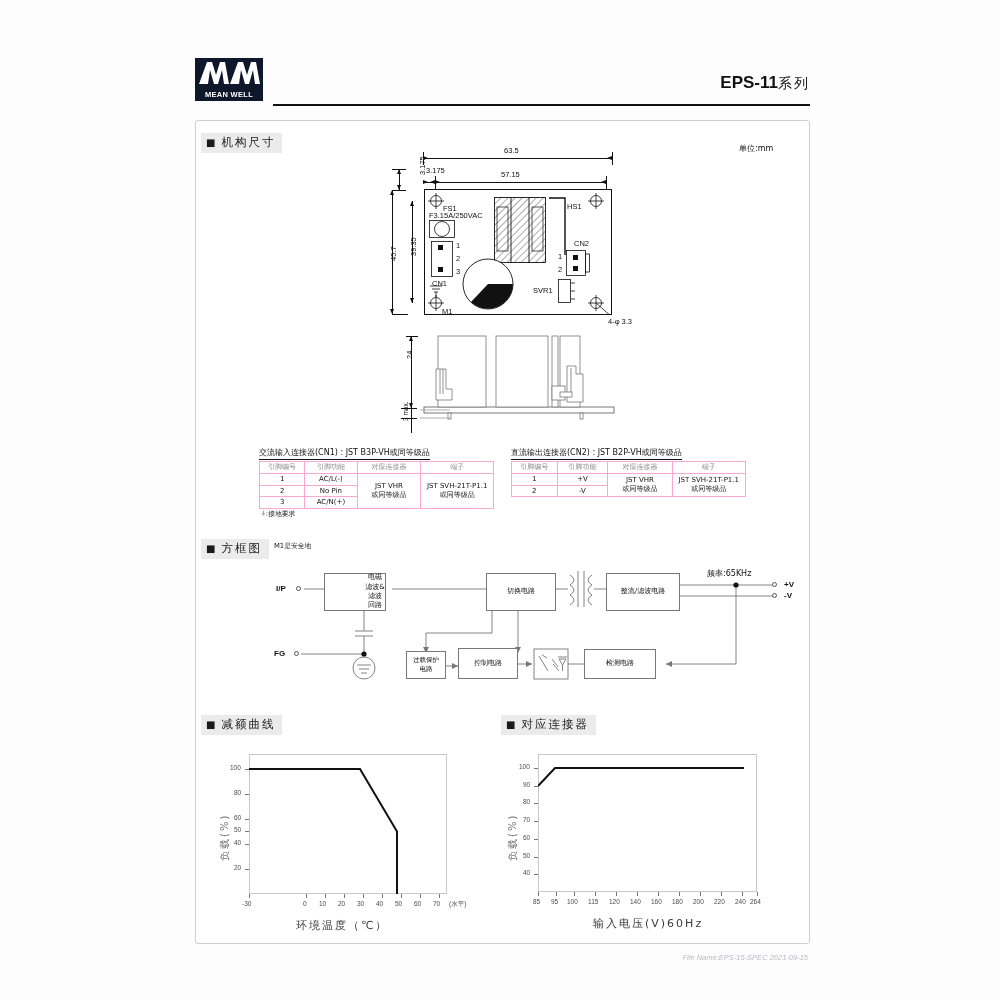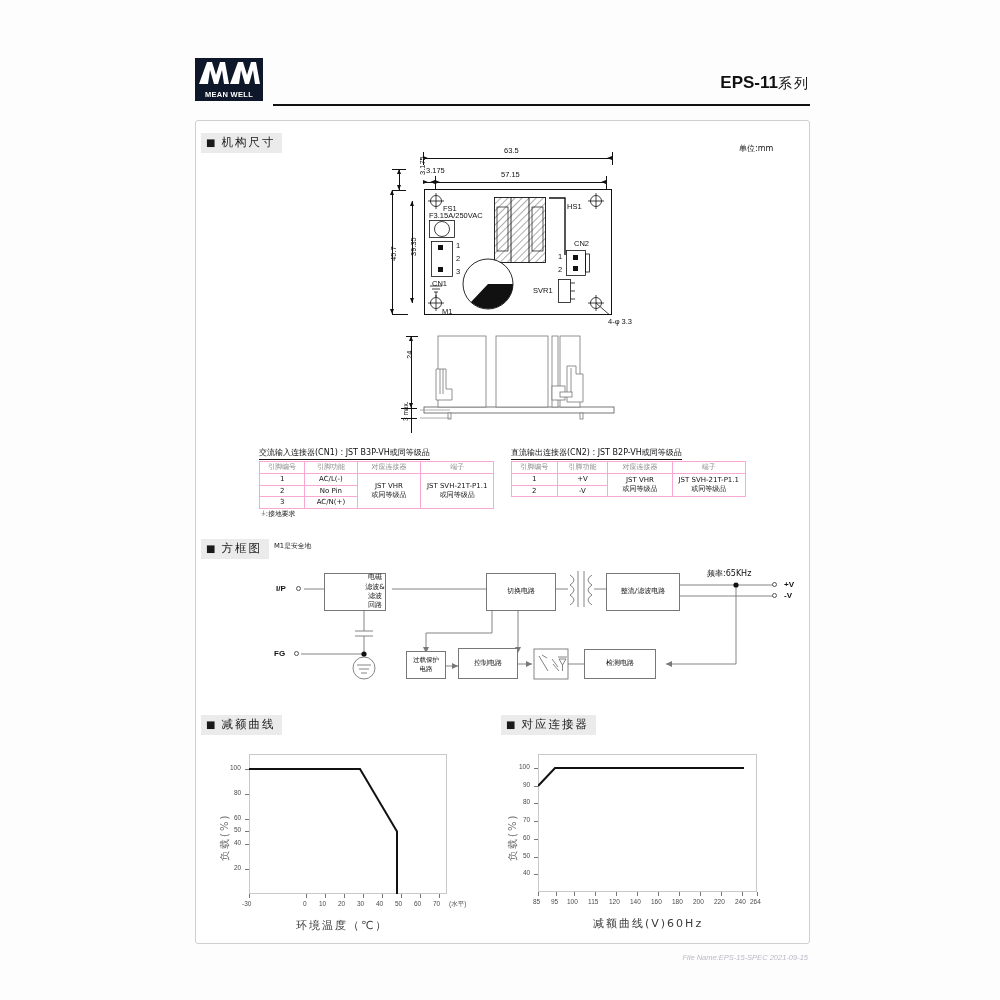--- a/index.html
+++ b/index.html
@@ -620,19 +620,19 @@
     <div class="tklbl" style="left:476px; top:777px;">180</div>
     <div class="tick" style="left:504px; top:771px; width:1px; height:4px;"></div>
     <div class="tklbl" style="left:497px; top:777px;">200</div>
     <div class="tick" style="left:525px; top:771px; width:1px; height:4px;"></div>
     <div class="tklbl" style="left:518px; top:777px;">220</div>
     <div class="tick" style="left:546px; top:771px; width:1px; height:4px;"></div>
     <div class="tklbl" style="left:539px; top:777px;">240</div>
     <div class="tick" style="left:561px; top:771px; width:1px; height:4px;"></div>
     <div class="tklbl" style="left:554px; top:777px;">264</div>
     <div class="axis-title-v" style="left:310px; top:740px;">负载(%)</div>
-    <div class="axis-title" style="left:397px; top:795px;">减额曲线(V)60Hz</div>
+    <div class="axis-title" style="left:397px; top:795px;">输入电压(V)60Hz</div>
 
   </div>
 
   <div id="footer">File Name:EPS-15-SPEC  2021-09-15</div>
 
 </div>
 
 </body></html>

